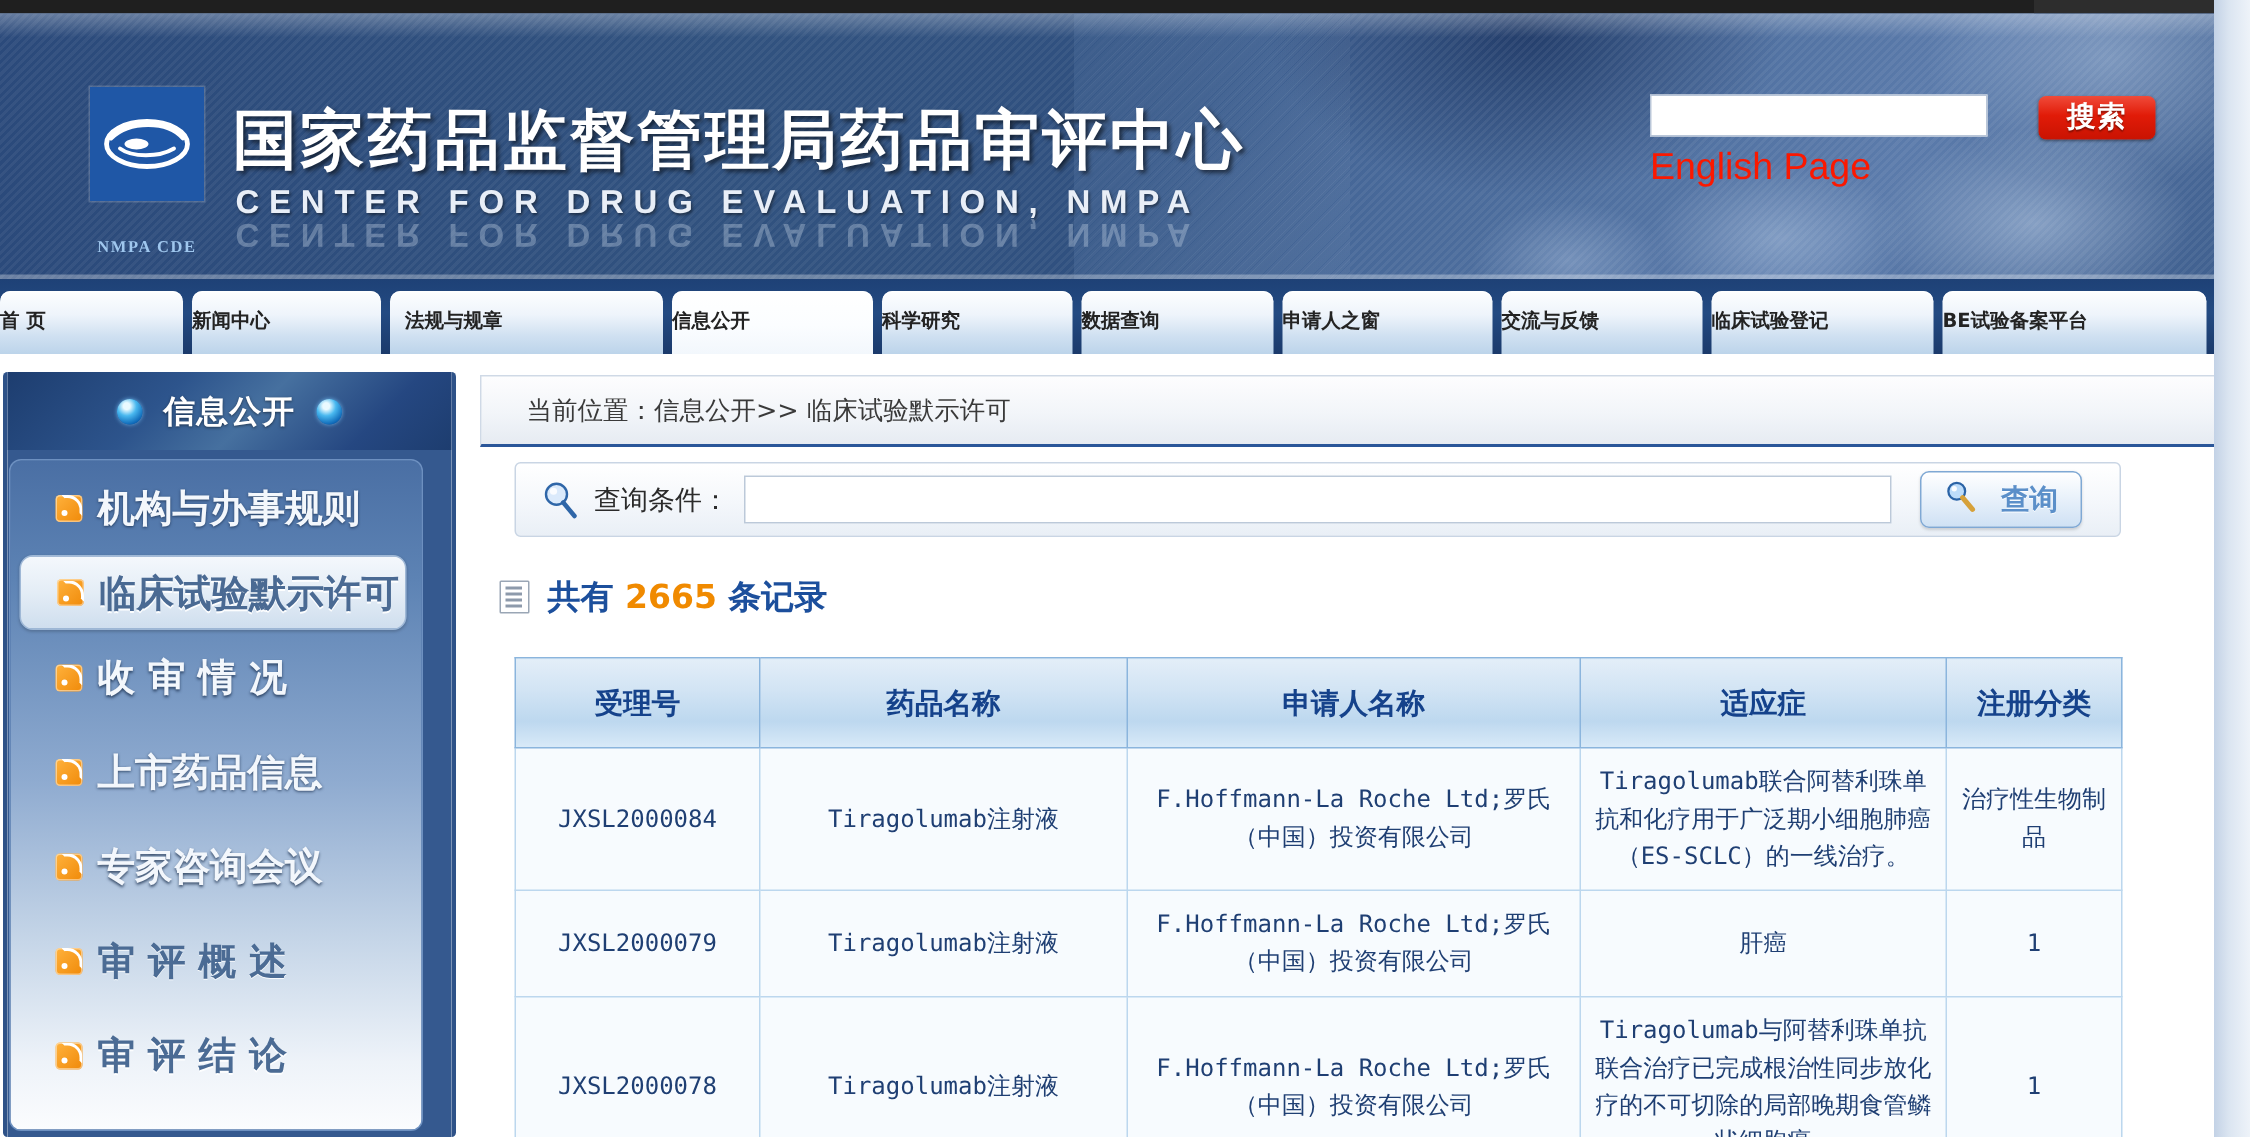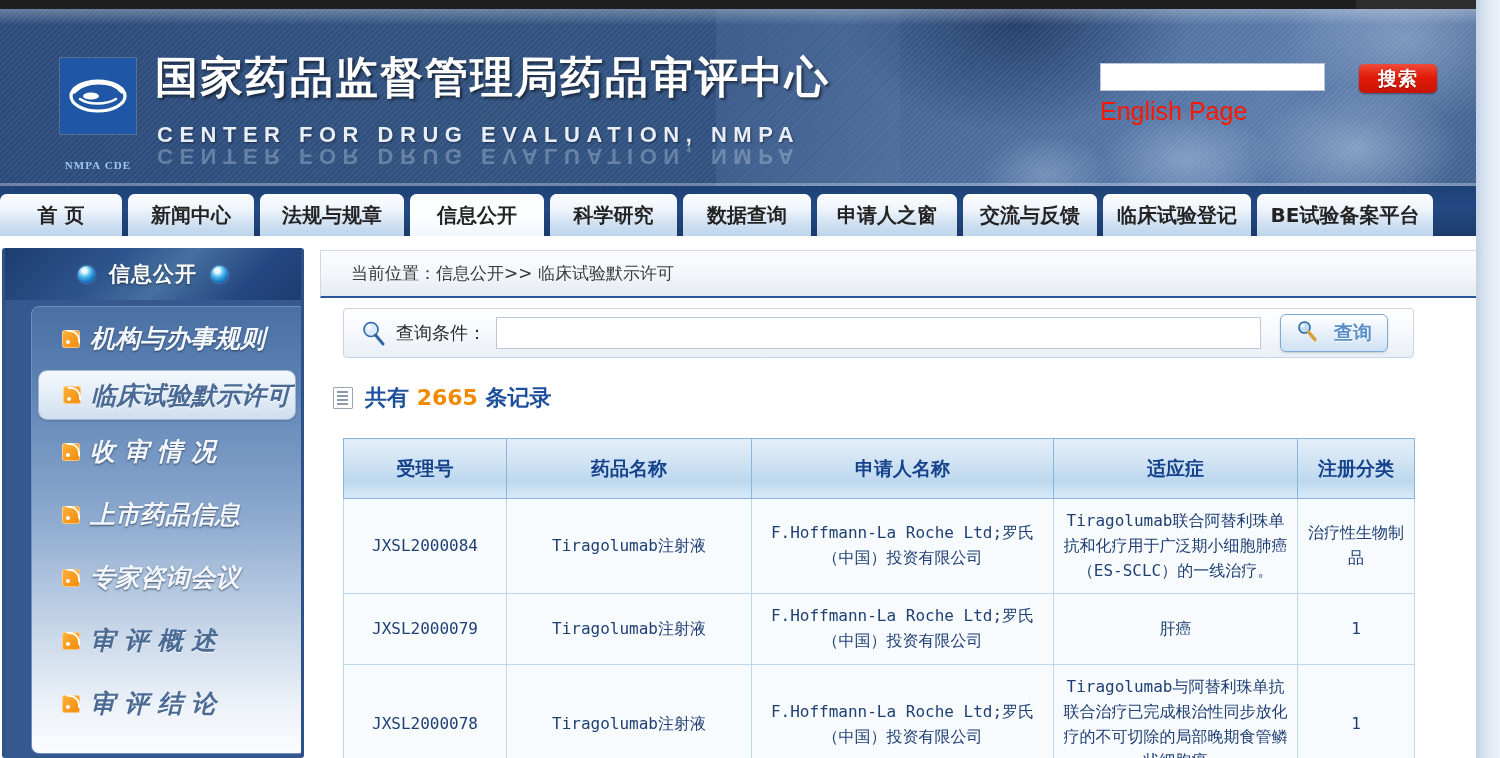--- a/index.html
+++ b/index.html
@@ -43,21 +43,21 @@
     background:linear-gradient(to bottom,rgba(255,255,255,.28),rgba(255,255,255,0));}
   .banner .botline{position:absolute;left:0;bottom:0;width:1476px;height:3px;background:rgba(255,255,255,.30);}
 
   
   .logo{position:absolute;left:60px;top:49px;width:76px;height:76px;background:#1f57a6;
     box-shadow:0 0 0 1px rgba(255,255,255,.18);}
   .logo svg{display:block;}
   .logocap{position:absolute;left:52px;top:150px;width:92px;text-align:center;
     color:#9fc7ee;font-size:11px;letter-spacing:1.1px;font-family:"Liberation Serif",serif;font-weight:700;}
 
-  .sitetitle{position:absolute;left:155px;top:40px;font-size:43px;font-weight:700;color:#ffffff;
+  .sitetitle{position:absolute;left:155px;top:56px;font-size:43px;font-weight:700;color:#ffffff;
     letter-spacing:2px;font-family:"DejaVu Sans",sans-serif;
     text-shadow:2px 2px 3px rgba(0,0,0,.55);white-space:nowrap;}
   .sitesub{position:absolute;left:157px;top:113px;font-size:22px;font-weight:700;color:#e8eef7;
     letter-spacing:6.5px;font-family:"Liberation Sans",sans-serif;white-space:nowrap;
     text-shadow:1px 1px 2px rgba(0,0,0,.45);}
   .sitesubref{position:absolute;left:157px;top:134px;font-size:22px;font-weight:700;
     letter-spacing:6.5px;font-family:"Liberation Sans",sans-serif;white-space:nowrap;
     color:rgba(200,214,233,.35);transform:scaleY(-1);}
 
   
@@ -70,45 +70,45 @@
     font-family:"DejaVu Sans",sans-serif;box-shadow:0 1px 2px rgba(0,0,0,.4);
     text-shadow:0 1px 1px rgba(0,0,0,.35);line-height:29px;padding:0;}
   .englink{position:absolute;left:1100px;top:88px;color:#fb1800;font-size:25px;
     font-family:"Liberation Sans",sans-serif;text-decoration:none;white-space:nowrap;}
 
   
   .navbar{position:absolute;left:0;top:186px;width:1476px;height:50px;
     background:linear-gradient(to bottom,#1e4176 0%,#234a82 45%,#1b3a6b 100%);}
   .navrow{position:absolute;left:0;top:0;height:50px;display:flex;align-items:flex-end;}
   .navtab{height:42px;line-height:42px;margin-right:6px;
-    border-radius:7px 7px 0 0;text-align:center;cursor:pointer;
-    font-size:20px;font-weight:700;color:#232323;font-family:"DejaVu Sans",sans-serif;
+    border-radius:7px 7px 0 0;cursor:pointer;
+    font-size:13px;font-weight:700;color:#232323;font-family:"DejaVu Sans",sans-serif;
     background:linear-gradient(to bottom,#fdfeff 0%,#eef4fb 38%,#cfe0f1 72%,#bcd4ea 100%);
     box-shadow:inset 0 1px 0 rgba(255,255,255,.9);}
   .navtab.active{background:linear-gradient(to bottom,#ffffff 0%,#fbfdff 55%,#f2f7fc 100%);}
 
   
   .content{position:absolute;left:0;top:236px;width:1476px;height:522px;background:#ffffff;}
 
   
   .sidebar{position:absolute;left:2px;top:12px;width:296px;height:510px;
     background:linear-gradient(to bottom,#2a4c84 0%,#35598f 10%,#35598f 100%);
     border-left:3px solid #2e5288;border-right:3px solid #2e5288;
     border-radius:3px;overflow:hidden;}
   .sbhead{position:absolute;left:0;top:0;width:296px;height:52px;
     background:linear-gradient(135deg,#1d3d6f 0%,#2d548c 35%,#46709f 55%,#254781 80%,#1d3d6f 100%);
     display:flex;align-items:center;justify-content:center;gap:14px;}
   .sbhead .title{color:#ffffff;font-size:21px;font-weight:700;font-family:"DejaVu Sans",sans-serif;
     text-shadow:0 1px 2px rgba(0,0,0,.5);letter-spacing:1px;}
   .orb{width:17px;height:17px;border-radius:50%;
     background:radial-gradient(circle at 38% 28%,#eafaff 0 14%,#49b8ef 40%,#0a63b4 78%,#063a73 100%);
     box-shadow:0 0 3px rgba(120,200,255,.8);}
-  .sbbody{position:absolute;left:26px;top:58px;width:274px;height:446px;
+  .sbbody{position:absolute;left:1px;top:58px;width:274px;height:446px;
     border:1px solid #6d90c0;border-radius:8px;overflow:hidden;
-    background:linear-gradient(to bottom,#4a6fa4 0%,#5d83b4 18%,#8fabd0 48%,#c6d6e8 72%,#eef3f9 90%,#fbfcfe 100%);font-style:italic;}
+    background:linear-gradient(to bottom,#4a6fa4 0%,#5d83b4 18%,#8fabd0 48%,#c6d6e8 72%,#eef3f9 90%,#fbfcfe 100%);}
   .sbitem{position:relative;height:63px;display:flex;align-items:center;padding-left:30px;cursor:pointer;}
   .rss{width:18px;height:18px;flex:0 0 18px;border-radius:3px;
     background:linear-gradient(135deg,#ffb23d,#f08a09);position:relative;margin-right:10px;
     box-shadow:inset 0 0 0 1px rgba(255,255,255,.45);}
   .rss::before{content:"";position:absolute;left:3.5px;bottom:3.5px;width:4px;height:4px;border-radius:50%;background:#fff;}
   .rss::after{content:"";position:absolute;left:3.5px;bottom:3.5px;width:10px;height:10px;
     border:2.2px solid #fff;border-left-color:transparent;border-bottom-color:transparent;
     border-radius:0 10px 0 0;transform:rotate(0deg);}
   .sblabel{font-size:25px;font-weight:700;color:#f3f7fc;font-family:"DejaVu Sans",sans-serif;
     text-shadow:0 1px 2px rgba(20,40,70,.75);white-space:nowrap;}
@@ -193,21 +193,21 @@
       <input class="hsearch" type="text" value="" placeholder="" style="">
       <button class="hbtn">搜索</button>
       <a class="englink" href="#">English Page</a>
       <div class="botline"></div>
     </div>
 
     <div class="navbar">
       <div class="navrow" id="navrow">
           <div class="navtab" style="width: 122px;"><span>首 页</span></div>
           <div class="navtab" style="width: 126px;"><span>新闻中心</span></div>
-          <div class="navtab" style="width: 144px;"><span>法规与规章</span></div>
+          <div class="navtab" style="width: 172px; padding-left: 10px;"><span>法规与规章</span></div>
           <div class="navtab active" style="width: 134px;"><span>信息公开</span></div>
           <div class="navtab" style="width: 127px;"><span>科学研究</span></div>
           <div class="navtab" style="width: 128px;"><span>数据查询</span></div>
           <div class="navtab" style="width: 140px;"><span>申请人之窗</span></div>
           <div class="navtab" style="width: 134px;"><span>交流与反馈</span></div>
           <div class="navtab" style="width: 148px;"><span>临床试验登记</span></div>
           <div class="navtab" style="width: 176px;"><span>BE试验备案平台</span></div>
         </div>
     </div>
 

